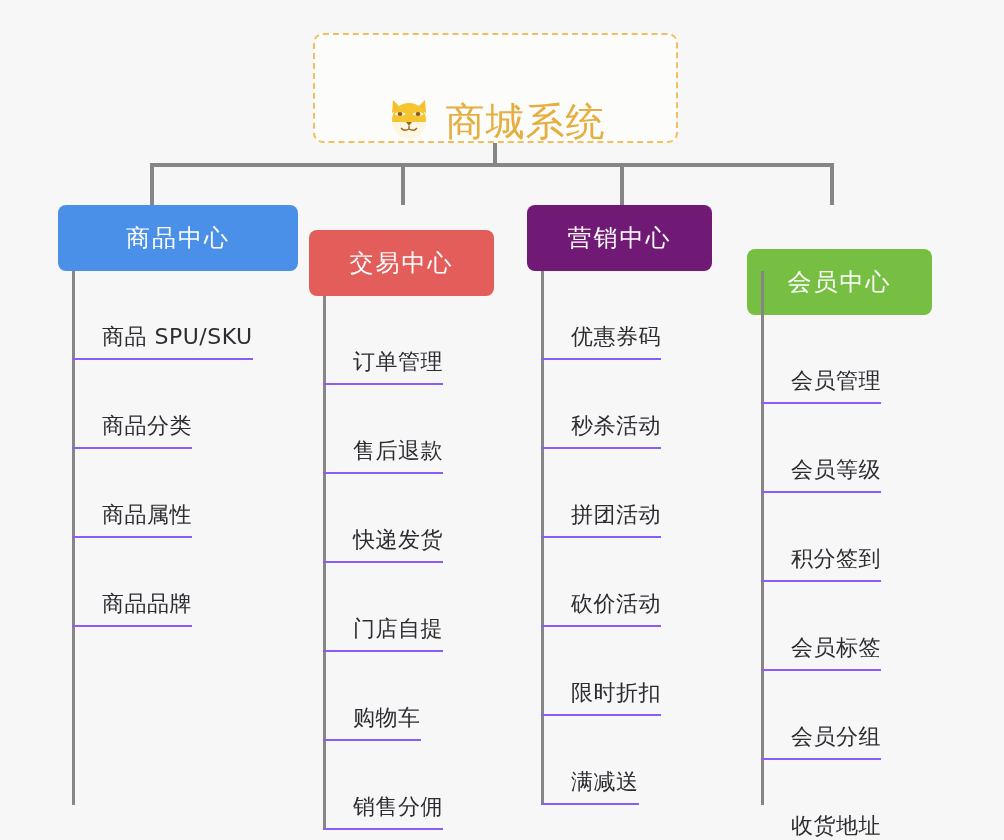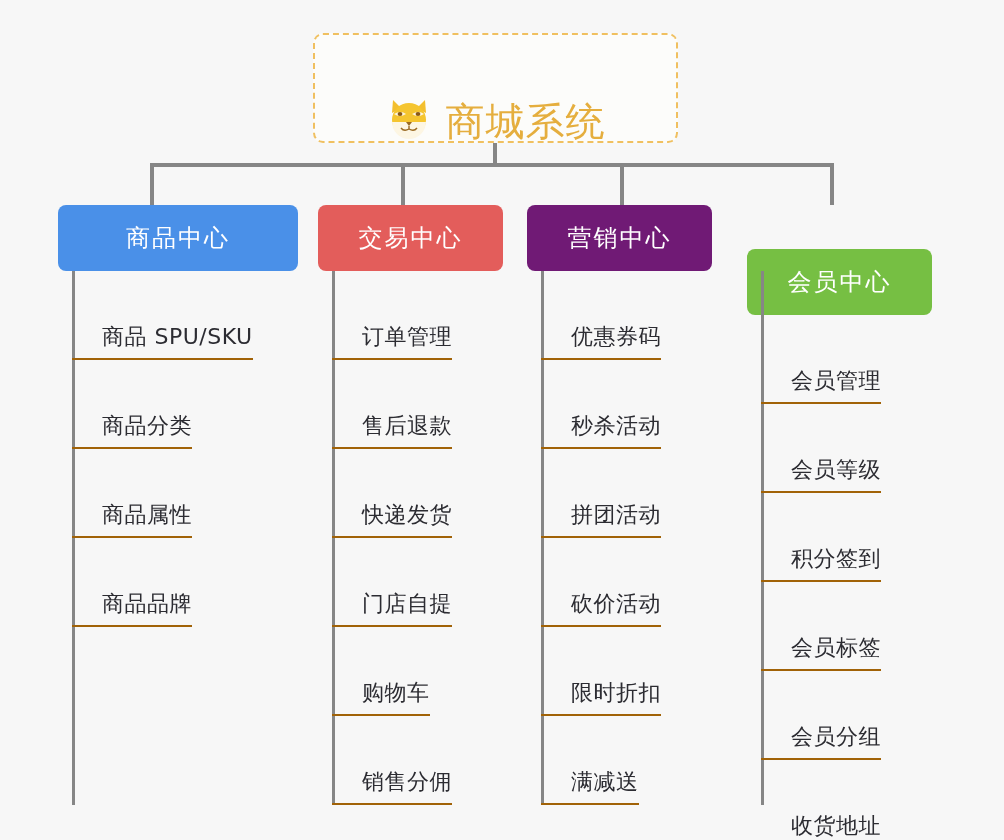--- a/index.html
+++ b/index.html
@@ -108,21 +108,21 @@
   .leaf {
     position: relative;
     height: 89px;
     display: flex;
     align-items: flex-end;
   }
   .leaf-inner {
     position: relative;
     margin-left: 14px;
     padding: 0 0 6px 30px;
-    border-bottom: 2px solid #a16207;
+    border-bottom: 2px solid #8b5cf6;
     display: inline-block;
   }
   .leaf-label {
     font-size: 22px;
     line-height: 30px;
     color: #2c2c32;
     white-space: nowrap;
     letter-spacing: 0.5px;
     font-family: "DejaVu Sans", "Liberation Sans", sans-serif;
   }
@@ -173,21 +173,21 @@
         </div>
       <div class="leaf">
           <span class="leaf-inner"><span class="leaf-label">商品属性</span></span>
         </div>
       <div class="leaf">
           <span class="leaf-inner"><span class="leaf-label">商品品牌</span></span>
         </div>
     </div>
   </div>
 
-  <div class="column" style="left:318px; width:185px;">
+  <div class="column" style="left:309px; width:185px;margin-top:25px;">
     <div class="cat-header" style="background:#e35d5b;">
       <span>交易中心</span>
     </div>
     <div class="spine" style="height:534px;"></div>
     <div class="leaves">
       <div class="leaf">
           <span class="leaf-inner"><span class="leaf-label">订单管理</span></span>
         </div>
       <div class="leaf">
           <span class="leaf-inner"><span class="leaf-label">售后退款</span></span>

